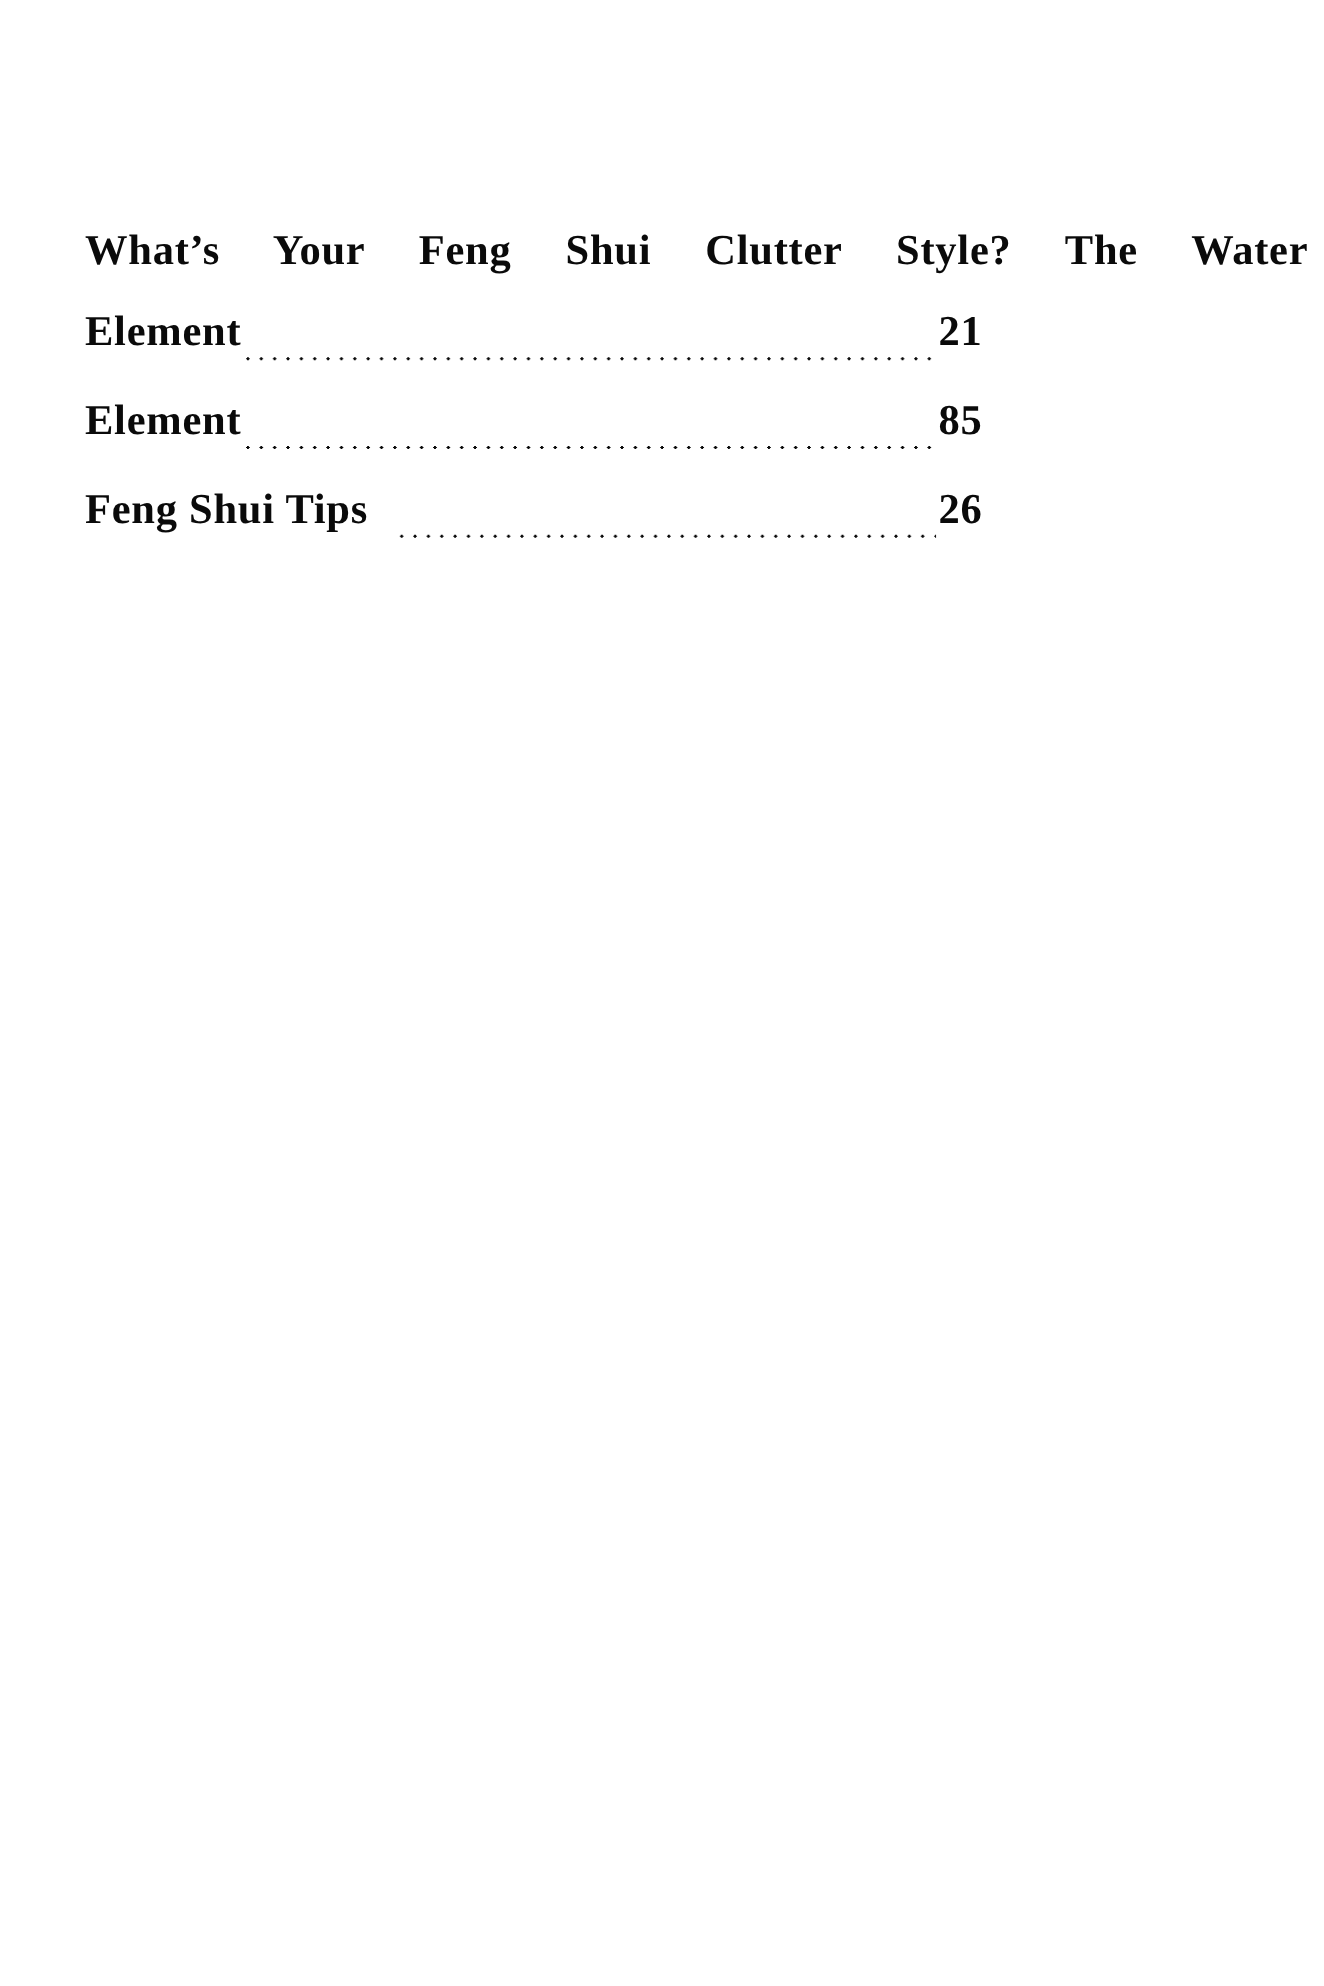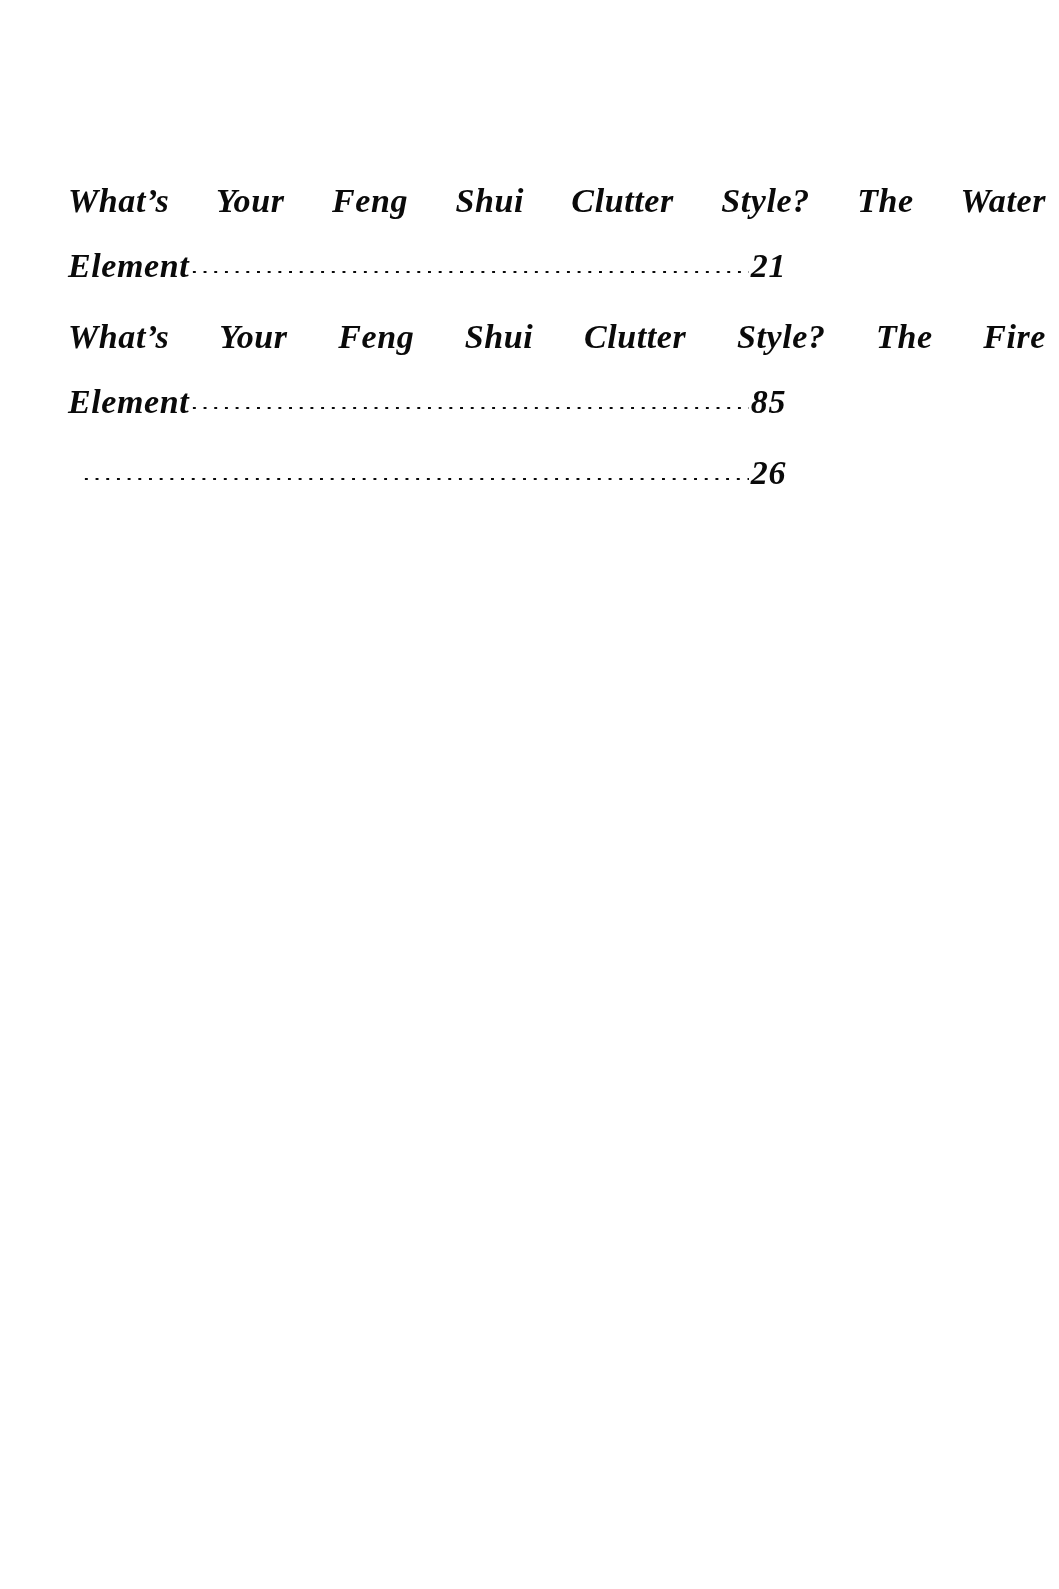--- a/index.html
+++ b/index.html
@@ -18,21 +18,20 @@
     -webkit-font-smoothing: antialiased;
   }
 
   .page {
     position: absolute;
     left: 0;
     top: 0;
     width: 1059px;
     height: 1338px;
     background: #ffffff;
-    font-style: italic;
   }
 
   .toc {
     position: absolute;
     left: 68px;
     top: 168px;
     width: 978px;
   }
 
   
@@ -60,21 +59,21 @@
     display: inline-block;
     width: 718px;
     text-align: justify;
     text-align-last: justify;
     letter-spacing: 0.6px;
     white-space: nowrap;
   }
 
   .tail-row {
     display: flex;
-    align-items: center;
+    align-items: flex-end;
     width: 718px;
   }
   .tail-label {
     flex: 0 0 auto;
     white-space: pre;
   }
   .tail-dots {
     flex: 1 1 auto;
     height: 1em;
     position: relative;
@@ -116,33 +115,33 @@
       <span class="entry-tail">
         <span class="tail-row">
           <span class="tail-label">Element</span>
           <span class="tail-dots"></span>
           <span class="tail-page">21</span>
         </span>
       </span>
     </div>
 
     <div class="toc-entry">
-      <span class="entry-title">What’s Your Feng Shui Clutter Style? The Fire</span>
       <span class="entry-tail">
         <span class="tail-row">
           <span class="tail-label">Element</span>
           <span class="tail-dots"></span>
           <span class="tail-page">85</span>
         </span>
       </span>
     </div>
 
     <div class="toc-entry">
       <span class="entry-tail">
         <span class="tail-row">
+          <span class="tail-label">Feng Shui Tips </span>
           <span class="tail-dots gap-before"></span>
           <span class="tail-page">26</span>
         </span>
       </span>
     </div>
 
   </div>
 </div>
 
 </body></html>

